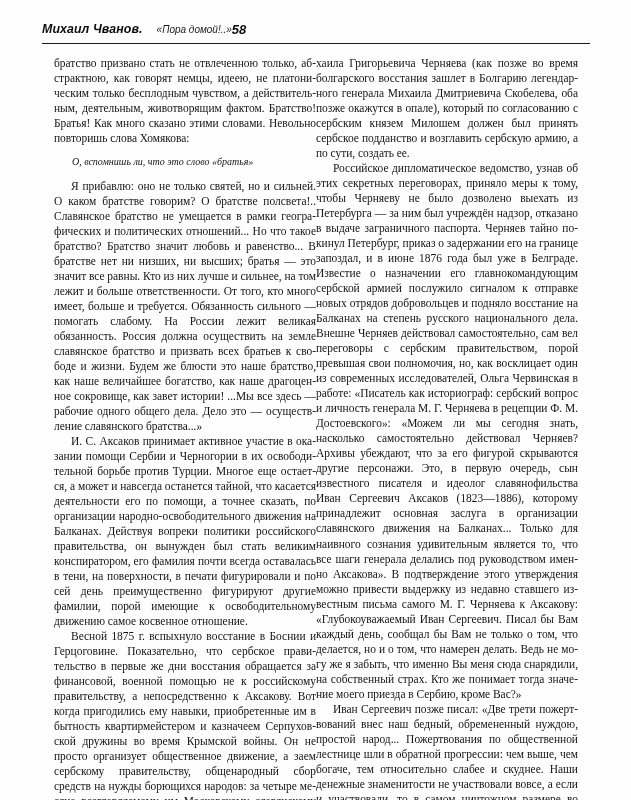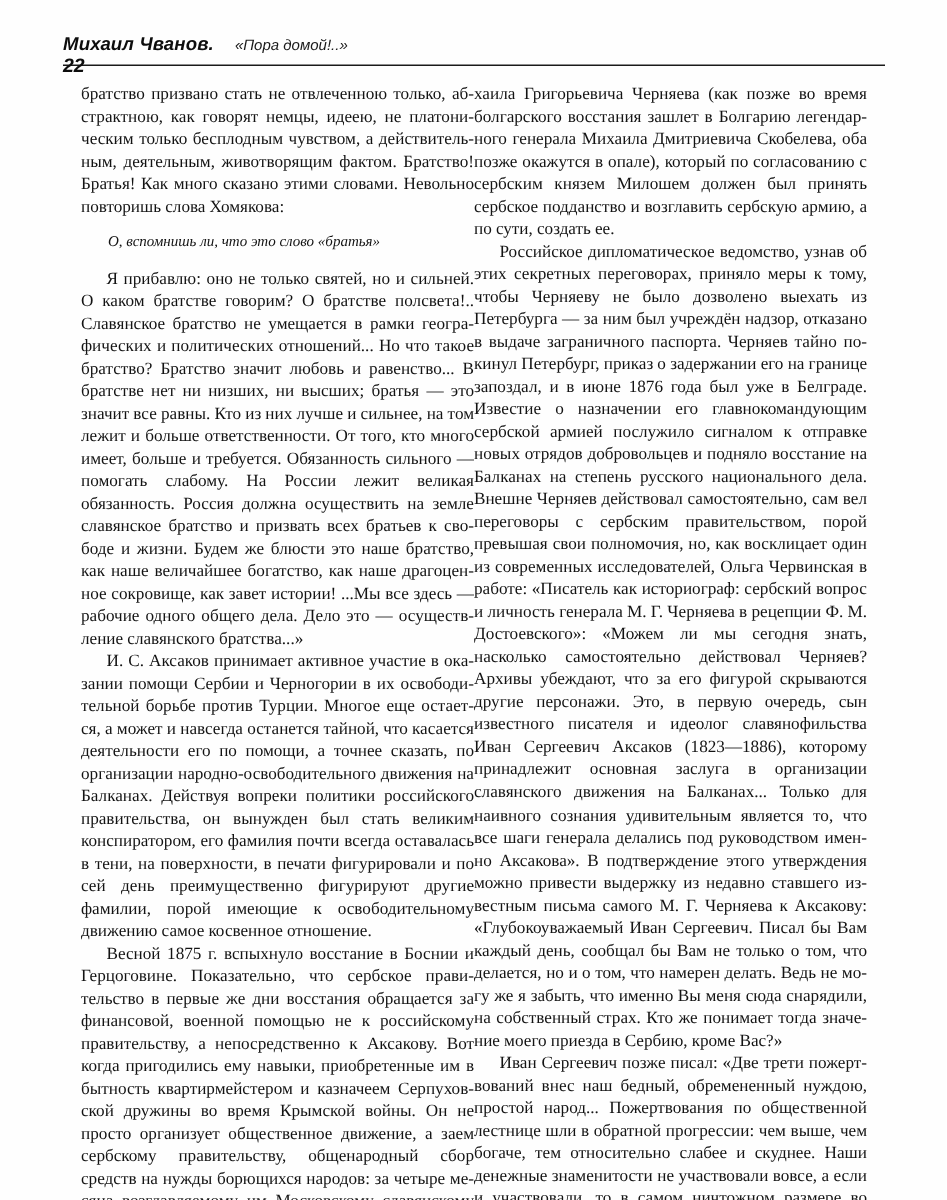--- a/index.html
+++ b/index.html
@@ -21,21 +21,20 @@
   .running-head {
     position: absolute;
     left: 42px;
     top: 22px;
     width: 548px;
     height: 22px;
     border-bottom: 1.6px solid #1a1a1a;
     display: flex;
     align-items: flex-start;
     box-sizing: border-box;
-    flex-direction: column;
   }
   .rh-left {
     display: flex;
     align-items: baseline;
     white-space: nowrap;
   }
   .rh-author {
     font-family: "Liberation Sans", "DejaVu Sans", sans-serif;
     font-weight: bold;
     font-style: italic;
@@ -103,21 +102,21 @@
 </head>
 <body>
 
 <div class="page">
 
   <div class="running-head">
     <div class="rh-left">
       <span class="rh-author">Михаил Чванов.</span>
       <span class="rh-title">«Пора домой!..»</span>
     </div>
-    <span class="rh-pageno">22</span>
+    <span class="rh-pageno">58</span>
   </div>
 
   <div class="columns">
 
     <div class="col">
       <p class="body cont">братство призвано стать не отвлеченною только, аб­страктною, как говорят немцы, идеею, не платони­ческим только бесплодным чувством, а действитель­ным, деятельным, животворящим фактом. Братство! Братья! Как много сказано этими словами. Неволь­но повторишь слова Хомякова:</p>
       <div class="epigraph">
         <div>О, вспомнишь ли, что это слово «братья»</div>
       </div>
       <p class="body">Я прибавлю: оно не только святей, но и сильней. О каком братстве говорим? О братстве полсвета!.. Славянское братство не умещается в рамки геогра­фических и политических отношений... Но что та­кое братство? Братство значит любовь и равенство... В братстве нет ни низших, ни высших; братья — это значит все равны. Кто из них лучше и сильнее, на том лежит и больше ответственности. От того, кто много имеет, больше и требуется. Обязанность силь­ного — помогать слабому. На России лежит великая обязанность. Россия должна осуществить на земле славянское братство и призвать всех братьев к сво­боде и жизни. Будем же блюсти это наше братство, как наше величайшее богатство, как наше драгоцен­ное сокровище, как завет истории! ...Мы все здесь — рабочие одного общего дела. Дело это — осуществ­ление славянского братства...»</p>

